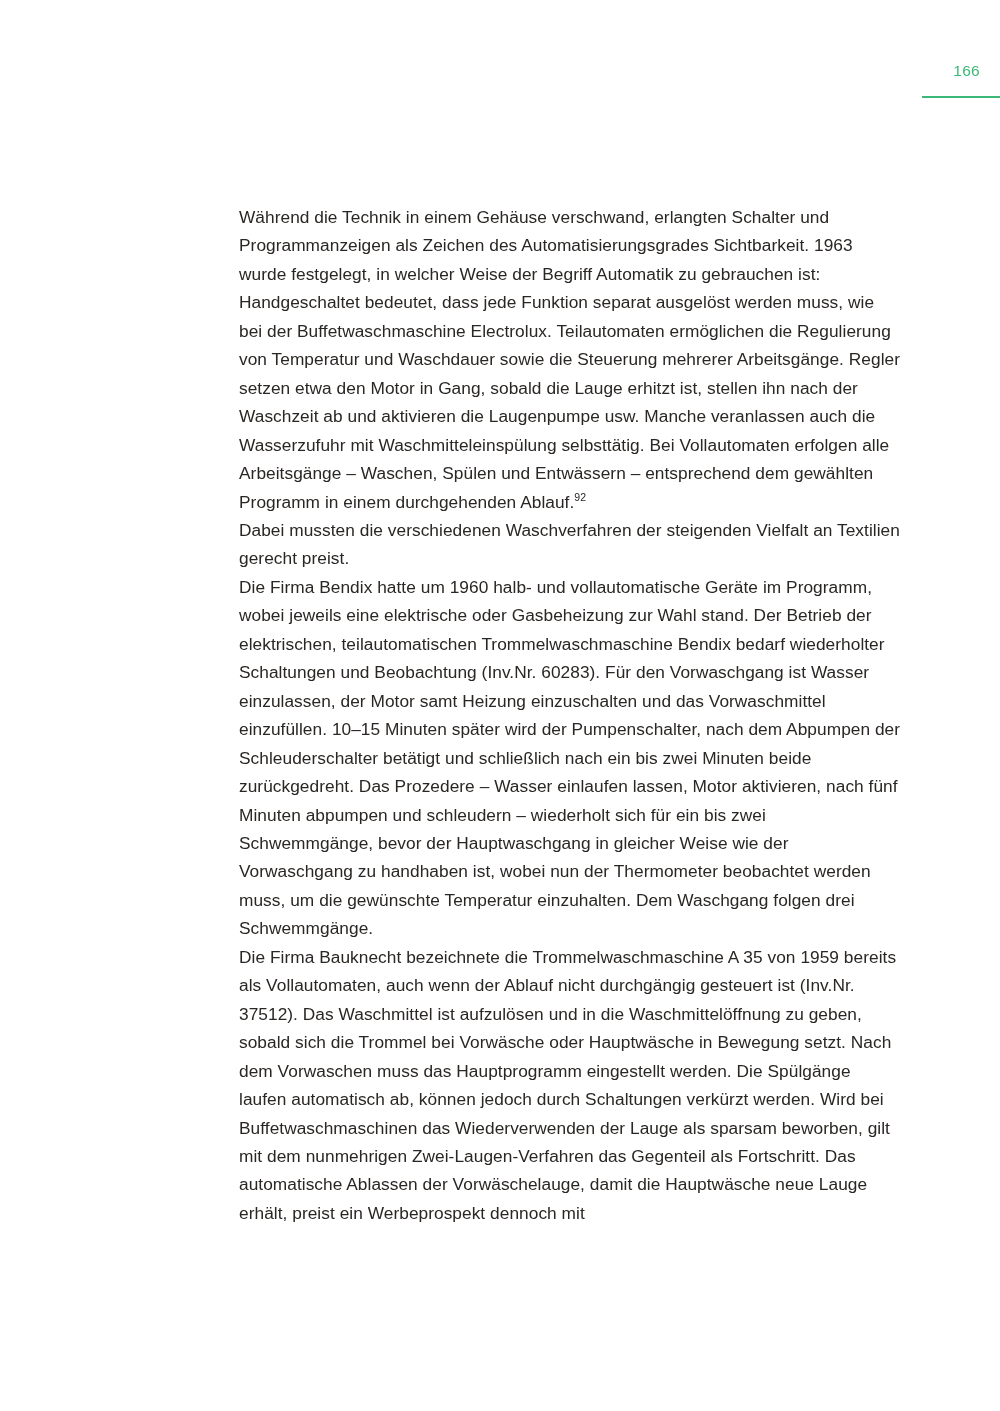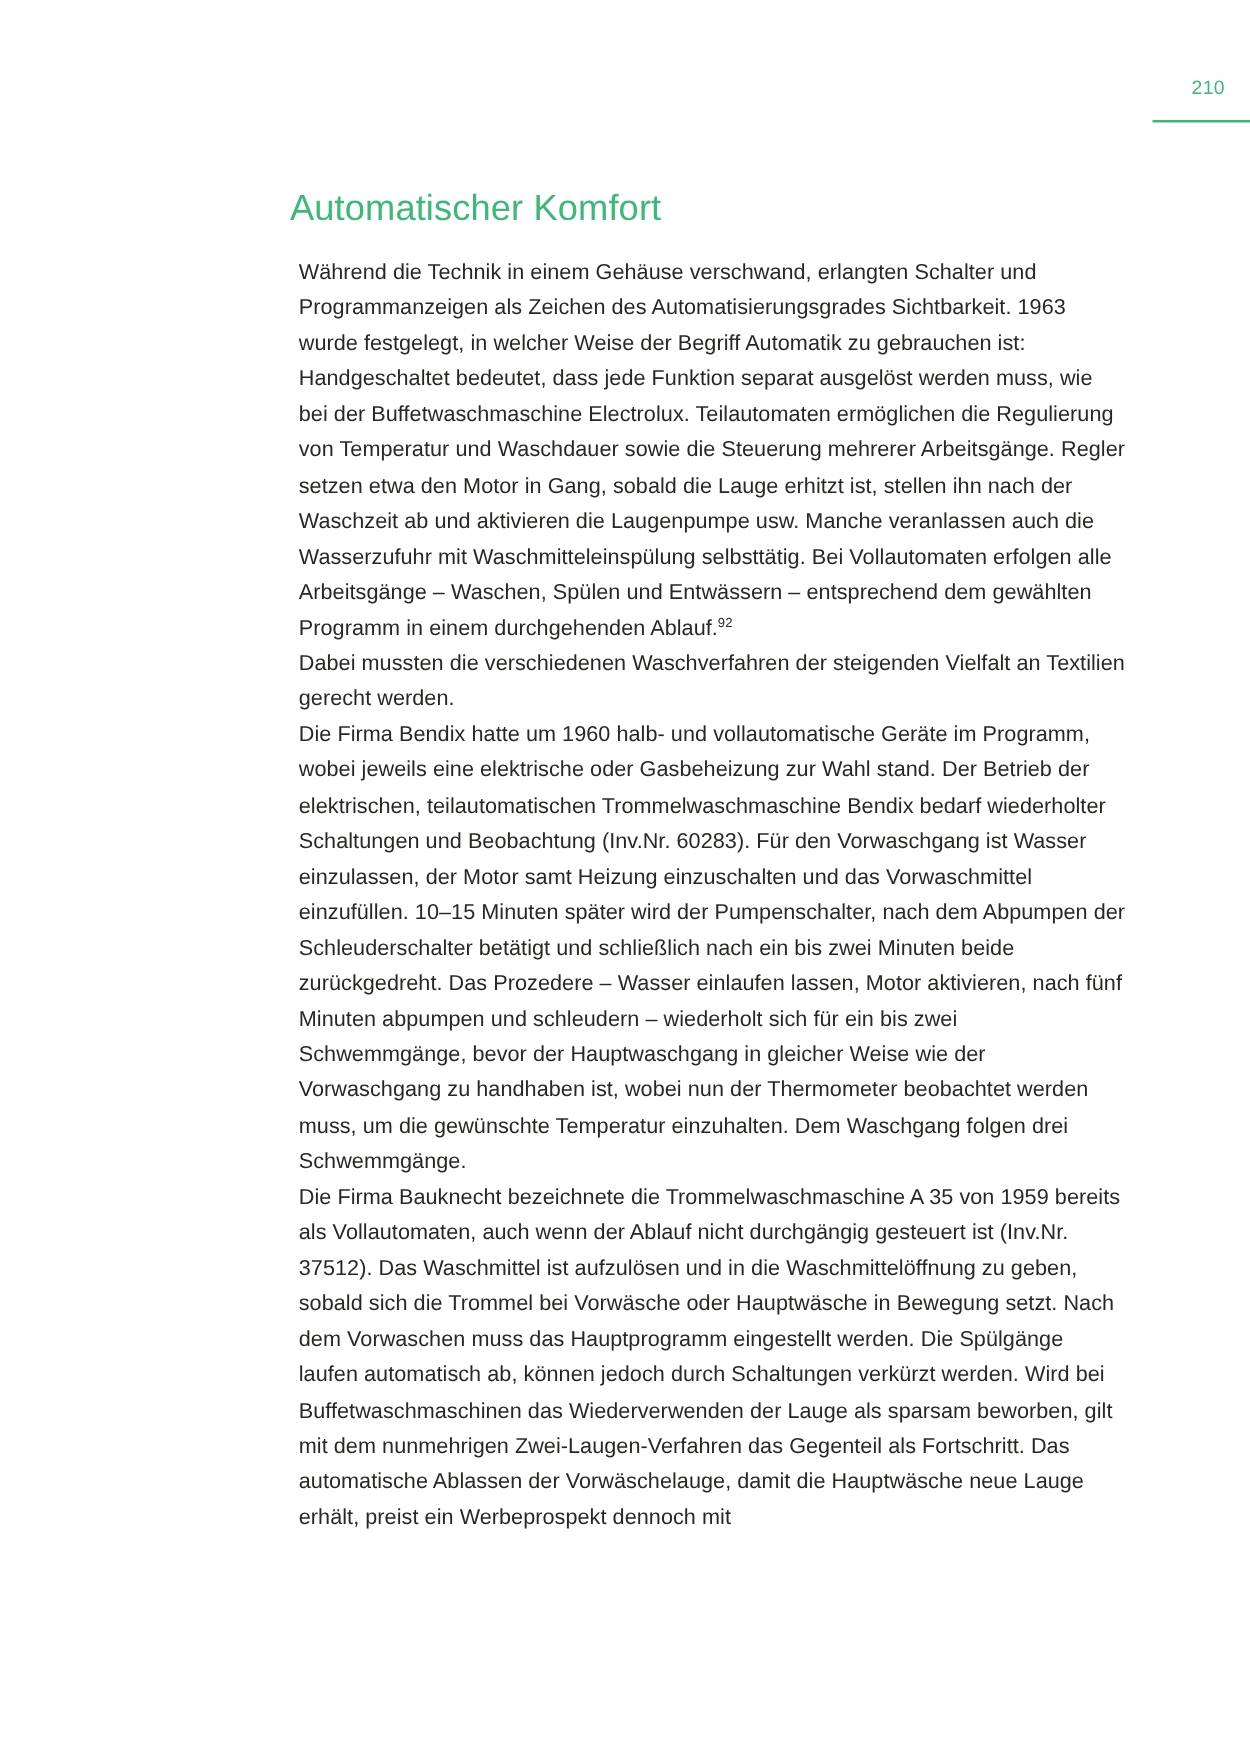--- a/index.html
+++ b/index.html
@@ -81,26 +81,25 @@
     vertical-align: super;
     line-height: 0;
   }
 </style>
 </head>
 <body>
 
 <div class="page">
 
   <div class="page-header">
-    <div class="folio">210</div>
+    <div class="folio">166</div>
     <div class="header-rule"></div>
   </div>
 
-  <h1 class="chapter-title">Automatischer Komfort</h1>
 
   <div class="body-col">
     <p><span>Während die Technik in einem Gehäuse verschwand, erlangten Schalter und Programmanzeigen als Zeichen des Automatisierungsgrades Sichtbarkeit. 1963 wurde festgelegt, in welcher Weise der Begriff Automatik zu gebrauchen ist: Handgeschaltet bedeutet, dass jede Funktion separat ausgelöst werden muss, wie bei der Buffetwaschmaschine Electrolux. Teilautomaten ermöglichen die Regulierung von Temperatur und Waschdauer sowie die Steuerung mehrerer Arbeitsgänge. Regler setzen etwa den Motor in Gang, sobald die Lauge erhitzt ist, stellen ihn nach der Waschzeit ab und aktivieren die Laugenpumpe usw. Manche veranlassen auch die Wasserzufuhr mit Waschmitteleinspülung selbsttätig. Bei Vollautomaten erfolgen alle Arbeitsgänge – Waschen, Spülen und Entwässern – entsprechend dem gewählten Programm in einem durchgehenden Ablauf.</span><sup>92</sup></p>
-    <p>Dabei mussten die verschiedenen Waschverfahren der steigenden Vielfalt an Textilien gerecht werden.</p>
+    <p>Dabei mussten die verschiedenen Waschverfahren der steigenden Vielfalt an Textilien gerecht preist.</p>
     <p>Die Firma Bendix hatte um 1960 halb- und vollautomatische Geräte im Programm, wobei jeweils eine elektrische oder Gasbeheizung zur Wahl stand. Der Betrieb der elektrischen, teilautomatischen Trommelwaschmaschine Bendix bedarf wiederholter Schaltungen und Beobachtung (Inv.Nr. 60283). Für den Vorwaschgang ist Wasser einzulassen, der Motor samt Heizung einzuschalten und das Vorwaschmittel einzufüllen. 10–15 Minuten später wird der Pumpenschalter, nach dem Abpumpen der Schleuderschalter betätigt und schließlich nach ein bis zwei Minuten beide zurückgedreht. Das Prozedere – Wasser einlaufen lassen, Motor aktivieren, nach fünf Minuten abpumpen und schleudern – wiederholt sich für ein bis zwei Schwemmgänge, bevor der Hauptwaschgang in gleicher Weise wie der Vorwaschgang zu handhaben ist, wobei nun der Thermometer beobachtet werden muss, um die gewünschte Temperatur einzuhalten. Dem Waschgang folgen drei Schwemmgänge.</p>
     <p>Die Firma Bauknecht bezeichnete die Trommelwaschmaschine A 35 von 1959 bereits als Vollautomaten, auch wenn der Ablauf nicht durchgängig gesteuert ist (Inv.Nr. 37512). Das Waschmittel ist aufzulösen und in die Waschmittelöffnung zu geben, sobald sich die Trommel bei Vorwäsche oder Hauptwäsche in Bewegung setzt. Nach dem Vorwaschen muss das Hauptprogramm eingestellt werden. Die Spülgänge laufen automatisch ab, können jedoch durch Schaltungen verkürzt werden. Wird bei Buffetwaschmaschinen das Wiederverwenden der Lauge als sparsam beworben, gilt mit dem nunmehrigen Zwei-Laugen-Verfahren das Gegenteil als Fortschritt. Das automatische Ablassen der Vorwäschelauge, damit die Hauptwäsche neue Lauge erhält, preist ein Werbeprospekt dennoch mit</p>
   </div>
 
 </div>
 
 </body></html>

